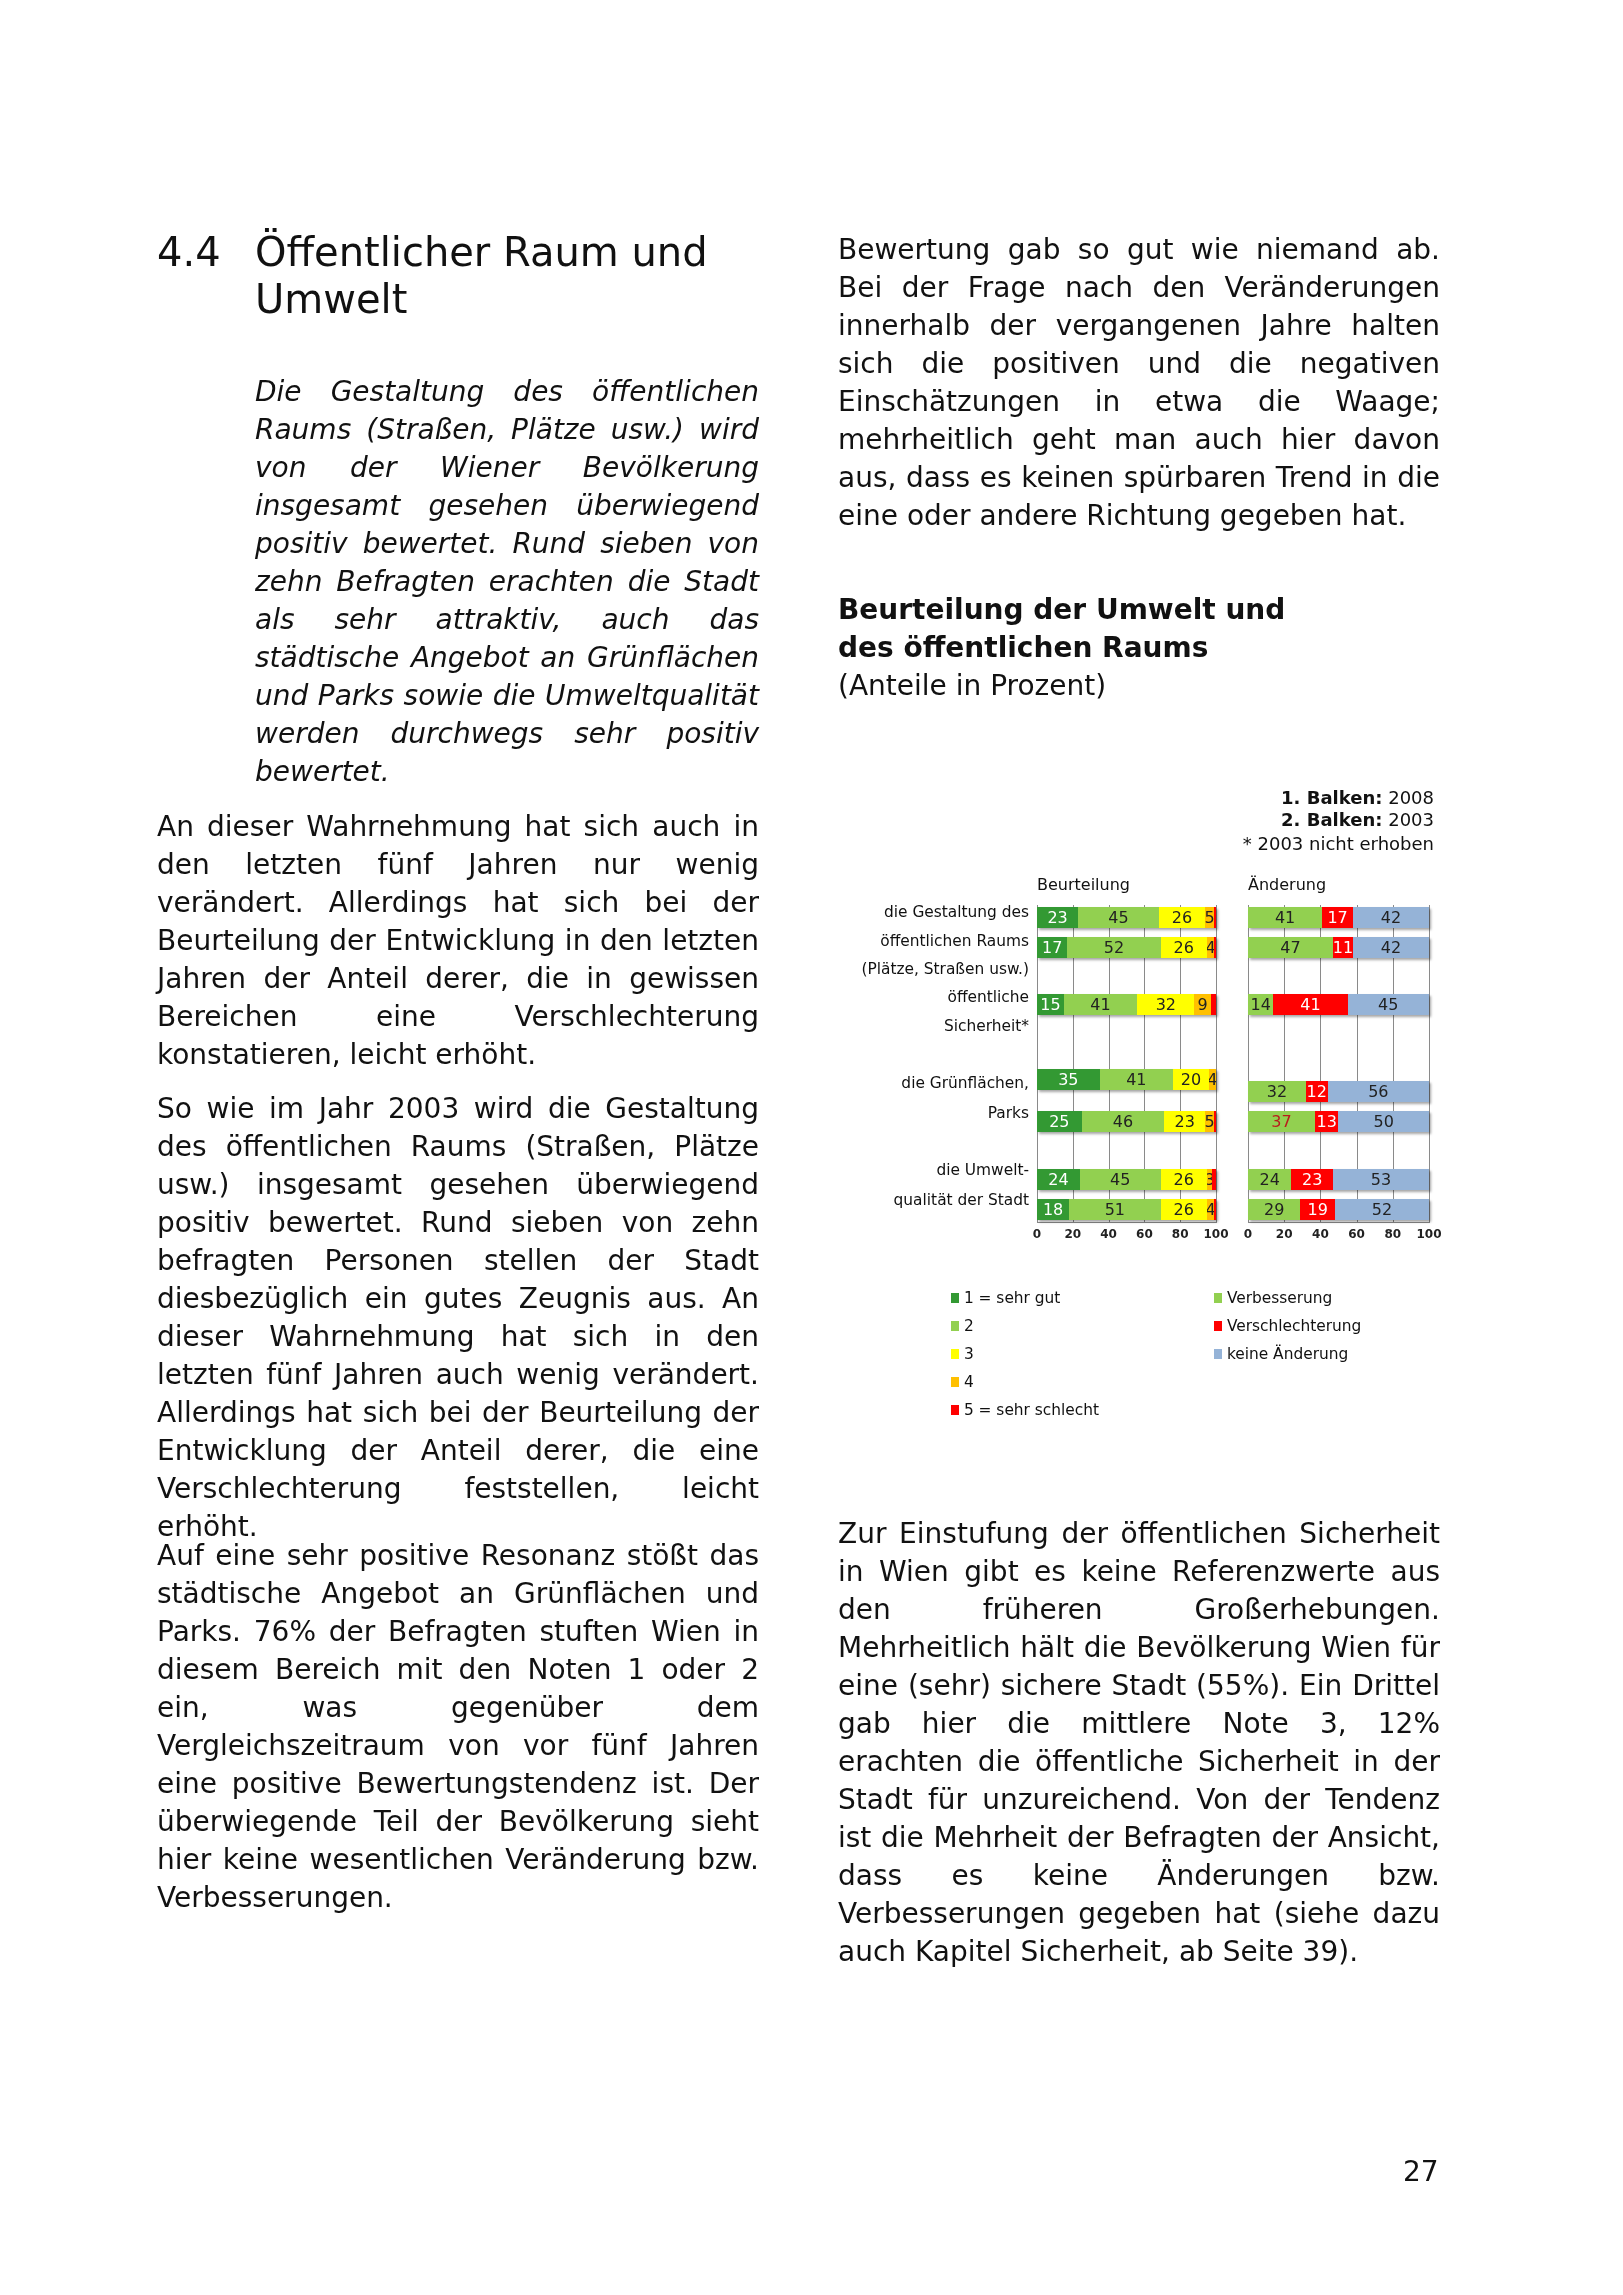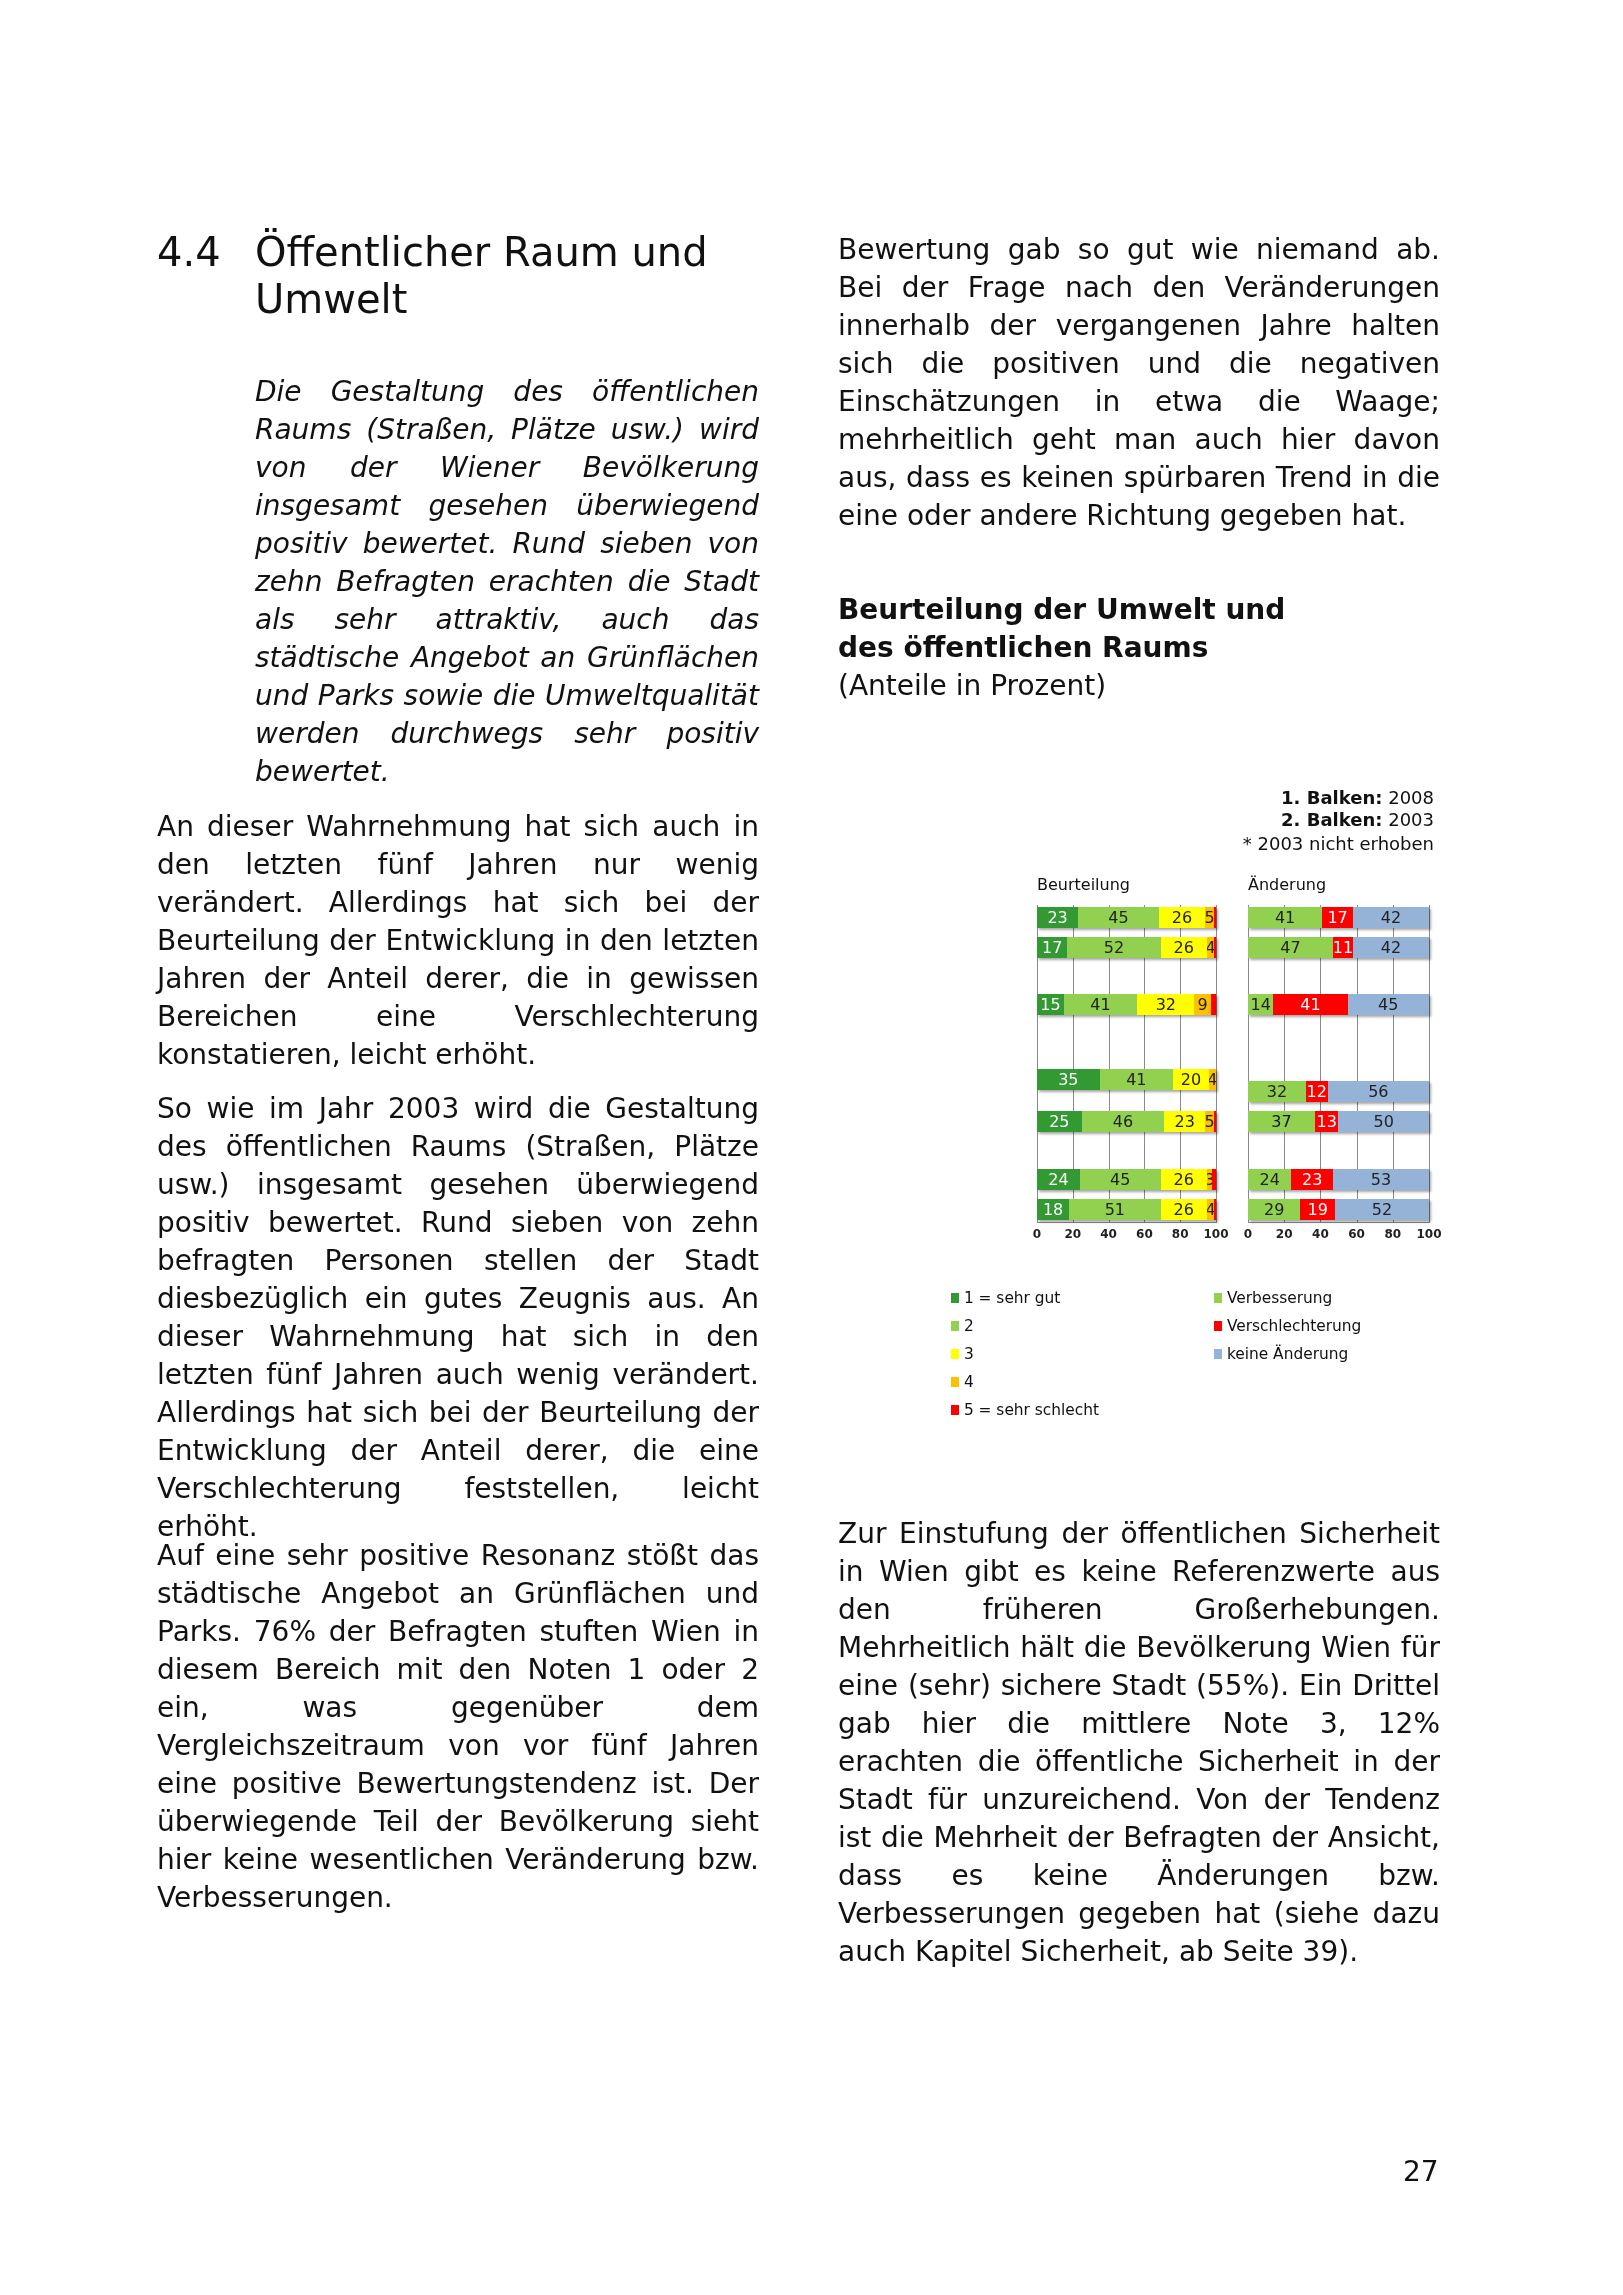--- a/index.html
+++ b/index.html
@@ -66,20 +66,31 @@
 <div class="chart">
   <div class="legend-years">
     <div><b>1. Balken:</b> <span>2008</span></div>
     <div><b>2. Balken:</b> <span>2003</span></div>
     <div style="margin-top:2.4px;">* 2003 nicht erhoben</div>
   </div>
 
   <div class="panel-title" style="left:209px;width:179px;">Beurteilung</div>
   <div class="panel-title" style="left:420px;width:181px;">Änderung</div>
 
+  <div class="cat-labels">
+    <div class="cat-label" style="top:124px;">die Gestaltung des</div>
+    <div class="cat-label" style="top:153px;">öffentlichen Raums</div>
+    <div class="cat-label" style="top:181px;">(Plätze, Straßen usw.)</div>
+    <div class="cat-label" style="top:209px;">öffentliche</div>
+    <div class="cat-label" style="top:238px;">Sicherheit*</div>
+    <div class="cat-label" style="top:295px;">die Grünflächen,</div>
+    <div class="cat-label" style="top:325px;">Parks</div>
+    <div class="cat-label" style="top:382px;">die Umwelt-</div>
+    <div class="cat-label" style="top:412px;">qualität der Stadt</div>
+  </div>
 
   <div class="plot" id="plot-left" style="left:209px;width:179px;top:126px;height:318px;">
       <div class="gridline" style="left: 0%;"></div>
       <div class="gridline" style="left: 20%;"></div>
       <div class="gridline" style="left: 40%;"></div>
       <div class="gridline" style="left: 60%;"></div>
       <div class="gridline" style="left: 80%;"></div>
       <div class="gridline" style="left: 100%;"></div>
       <div class="axisline"></div>
       <div class="bar" style="top: 1.6px; width: 100%;">
@@ -153,21 +164,21 @@
         <div class="seg" style="width: 14%; background: rgb(146, 208, 80); color: rgb(34, 34, 34);">14</div>
         <div class="seg" style="width: 41%; background: rgb(255, 0, 0); color: rgb(255, 255, 255);">41</div>
         <div class="seg" style="width: 45%; background: rgb(149, 179, 215); color: rgb(34, 34, 34);">45</div>
       </div>
       <div class="bar" style="top: 176px; width: 100%;">
         <div class="seg" style="width: 32%; background: rgb(146, 208, 80); color: rgb(34, 34, 34);">32</div>
         <div class="seg" style="width: 12%; background: rgb(255, 0, 0); color: rgb(255, 255, 255);">12</div>
         <div class="seg" style="width: 56%; background: rgb(149, 179, 215); color: rgb(34, 34, 34);">56</div>
       </div>
       <div class="bar" style="top: 206px; width: 100%;">
-        <div class="seg" style="width: 37%; background: rgb(146, 208, 80); color: #0f172a;">37</div>
+        <div class="seg" style="width: 37%; background: rgb(146, 208, 80); color: #b91c1c;">37</div>
         <div class="seg" style="width: 13%; background: rgb(255, 0, 0); color: rgb(255, 255, 255);">13</div>
         <div class="seg" style="width: 50%; background: rgb(149, 179, 215); color: rgb(34, 34, 34);">50</div>
       </div>
       <div class="bar" style="top: 264px; width: 100%;">
         <div class="seg" style="width: 24%; background: rgb(146, 208, 80); color: rgb(34, 34, 34);">24</div>
         <div class="seg" style="width: 23%; background: rgb(255, 0, 0); color: rgb(255, 255, 255);">23</div>
         <div class="seg" style="width: 53%; background: rgb(149, 179, 215); color: rgb(34, 34, 34);">53</div>
       </div>
       <div class="bar" style="top: 294px; width: 100%;">
         <div class="seg" style="width: 29%; background: rgb(146, 208, 80); color: rgb(34, 34, 34);">29</div>

